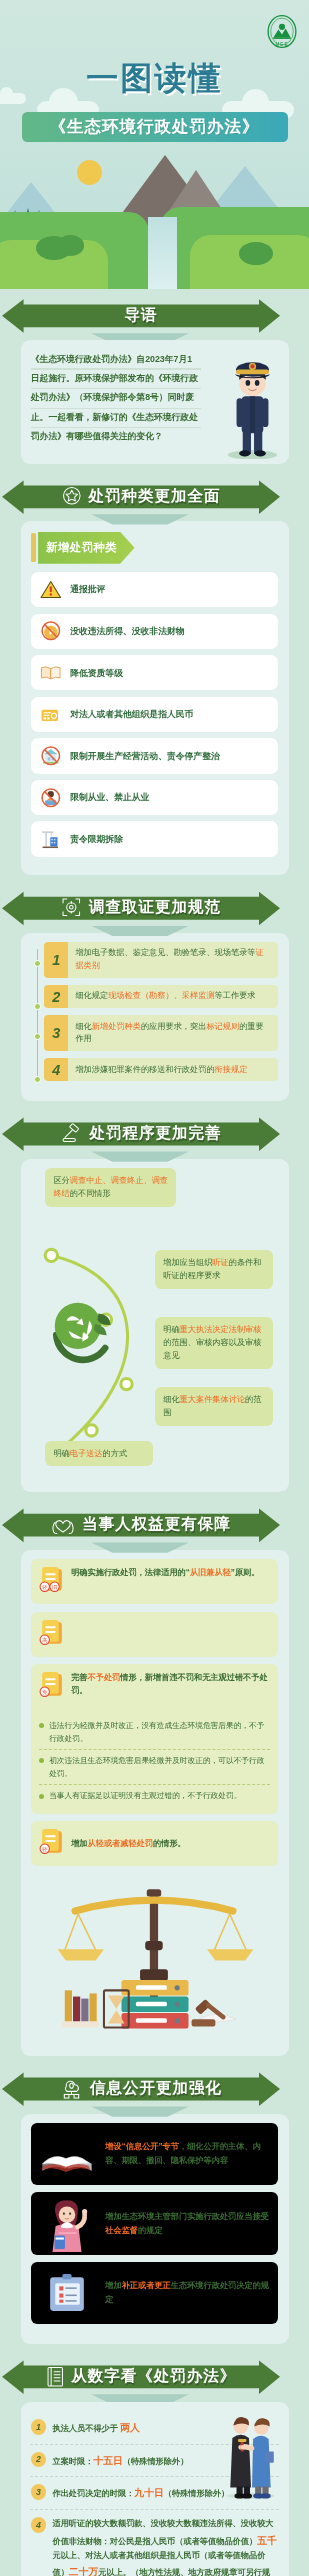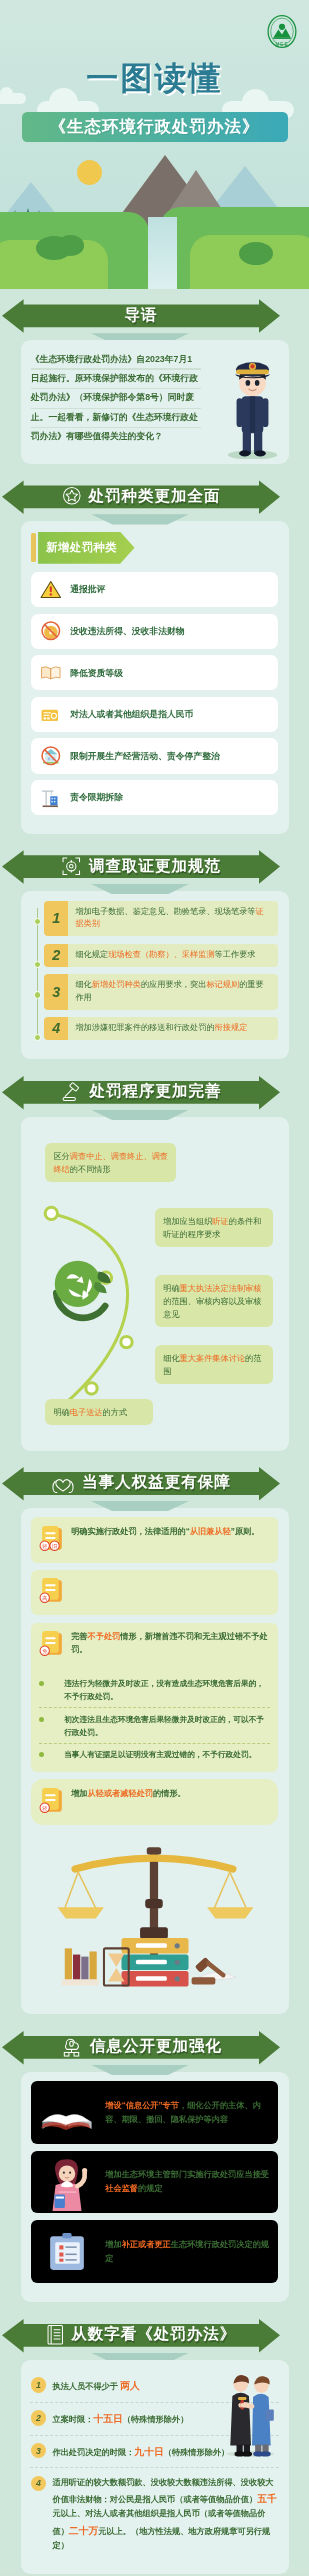--- a/index.html
+++ b/index.html
@@ -97,35 +97,35 @@
   .tl-dot { position:absolute; left: 3.1px; width: 7.2px; height: 7.2px; border-radius:50%;
             background:#a8d05a; border: 1px solid #fff; }
   .nlist { position:relative; }
 
   .hl { color:#ef6a22; }
 
   
   .bubble { background:#d8e6a8; border-radius: 6.2px; padding: 6.2px 8.2px;
             font-size: 8.2px; color:#3a6b33; line-height:1.6; }
   .proc-grid { position:relative; min-height: 242px; }
-  .bub-a { position:absolute; left: 14.4px; top: 17px; width: 131px; }
+  .bub-a { position:absolute; left: 14.4px; top: 0; width: 131px; }
   .bub-b { position:absolute; right: 5.2px; top: 82px; width: 118px; }
   .bub-c { position:absolute; right: 5.2px; top: 149px; width: 118px; }
   .bub-d { position:absolute; right: 5.2px; top: 219px; width: 118px; }
   .bub-e { position:absolute; left: 14.4px; top: 273px; width: 118px; }
   .recycle { position:absolute; left: 15.5px; top: 106px; width: 72px; height: 72px; }
   .curve { position:absolute; left: 20.6px; top: 103px; }
 
   
   .rrow { display:flex; gap: 7.2px; background:#e5efc3; border-radius: 6.2px; padding: 7.2px 8.2px;
           margin-bottom: 7.2px; align-items:flex-start; }
   .rrow .ic { flex:0 0 25px; width:25px; }
   .rrow .tx { font-size: 8.2px; color:#3a6b33; line-height:1.6; font-weight: bold;}
   .sublist { margin-top: 5.2px; }
-  .sub-item { display:flex; gap:20px; font-weight:bold; padding: 4.1px 0;
+  .sub-item { display:flex; gap:5px; font-weight:normal; padding: 4.1px 0;
               border-top: 1px dashed #b9cf7e; }
   .sub-item:first-child { border-top: none; }
   .sub-dot { flex:0 0 5.2px; width:5.2px; height:5.2px; border-radius:50%; background:#8fb93f; margin-top: 4.1px; }
 
   
   .irow { display:flex; gap: 9.3px; align-items:center; background:#000000; border-radius: 6.2px;
           padding: 8.2px; margin-bottom: 7.2px; }
   .irow .ic { flex:0 0 57px; height: 46px; display:flex; align-items:center; justify-content:center;}
   .irow .tx { font-size: 8.2px; color:#3a6b33; line-height:1.7; font-weight:bold; }
 
@@ -299,20 +299,32 @@
           <rect x="15" y="24" width="5" height="6" fill="#9ec5e8"></rect>
           <rect x="23" y="24" width="5" height="6" fill="#9ec5e8"></rect>
           <rect x="6" y="33" width="30" height="3" fill="#8fce6a"></rect>
           <circle cx="21" cy="21" r="17" fill="none" stroke="#e2623a" stroke-width="3"></circle>
           <line x1="9" y1="9" x2="33" y2="33" stroke="#e2623a" stroke-width="3"></line>
         </svg>
       </span>
       <span class="tx">限制开展生产经营活动、责令停产整治</span>
     </div>
 
+    <div class="wrow">
+      <span class="ic">
+        <svg width="21.6" height="21.6" viewBox="0 0 42 42">
+          <rect x="10" y="26" width="22" height="9" rx="2" fill="#6fa8d6"></rect>
+          <circle cx="21" cy="14" r="6" fill="#5b3a2c"></circle>
+          <path d="M13 26 q8 -10 16 0z" fill="#f08a3c"></path>
+          <circle cx="21" cy="21" r="17" fill="none" stroke="#e2623a" stroke-width="3"></circle>
+          <line x1="9" y1="9" x2="33" y2="33" stroke="#e2623a" stroke-width="3"></line>
+        </svg>
+      </span>
+      <span class="tx">限制从业、禁止从业</span>
+    </div>
 
     <div class="wrow">
       <span class="ic">
         <svg width="21.6" height="21.6" viewBox="0 0 42 42">
           <rect x="20" y="18" width="14" height="18" fill="#3f7fd0"></rect>
           <rect x="22" y="21" width="3" height="3" fill="#cfe3f7"></rect>
             <rect x="27" y="21" width="3" height="3" fill="#cfe3f7"></rect>
           <rect x="22" y="27" width="3" height="3" fill="#cfe3f7"></rect>
             <rect x="27" y="27" width="3" height="3" fill="#cfe3f7"></rect>
           <line x1="12" y1="36" x2="12" y2="8" stroke="#b9c5cc" stroke-width="2.5"></line>
@@ -507,21 +519,21 @@
           <span class="sub-dot"></span>
           <span style="font-size:7.7px;color:#3a6b33;line-height:1.7;">初次违法且生态环境危害后果轻微并及时改正的，可以不予行政处罚。</span>
         </div>
         <div class="sub-item">
           <span class="sub-dot"></span>
           <span style="font-size:7.7px;color:#3a6b33;line-height:1.7;">当事人有证据足以证明没有主观过错的，不予行政处罚。</span>
         </div>
       </div>
     </div>
 
-    <div class="rrow" style="align-items:flex-start;border-radius:12px;">
+    <div class="rrow" style="align-items:center;">
       <span class="ic">
         <svg width="27" height="29" viewBox="0 0 52 56">
           <rect x="12" y="6" width="32" height="42" rx="6" fill="#f2a93b"></rect>
           <rect x="6" y="2" width="32" height="42" rx="6" fill="#f7cf4f"></rect>
           <rect x="12" y="14" width="20" height="4" rx="2" fill="#fff"></rect>
           <rect x="12" y="23" width="20" height="4" rx="2" fill="#fff"></rect>
           <circle cx="11" cy="40" r="9" fill="#fff" stroke="#e2452a" stroke-width="2"></circle>
           <text x="11" y="44" font-size="10" text-anchor="middle" fill="#e2452a">轻</text>
         </svg>
       </span>

